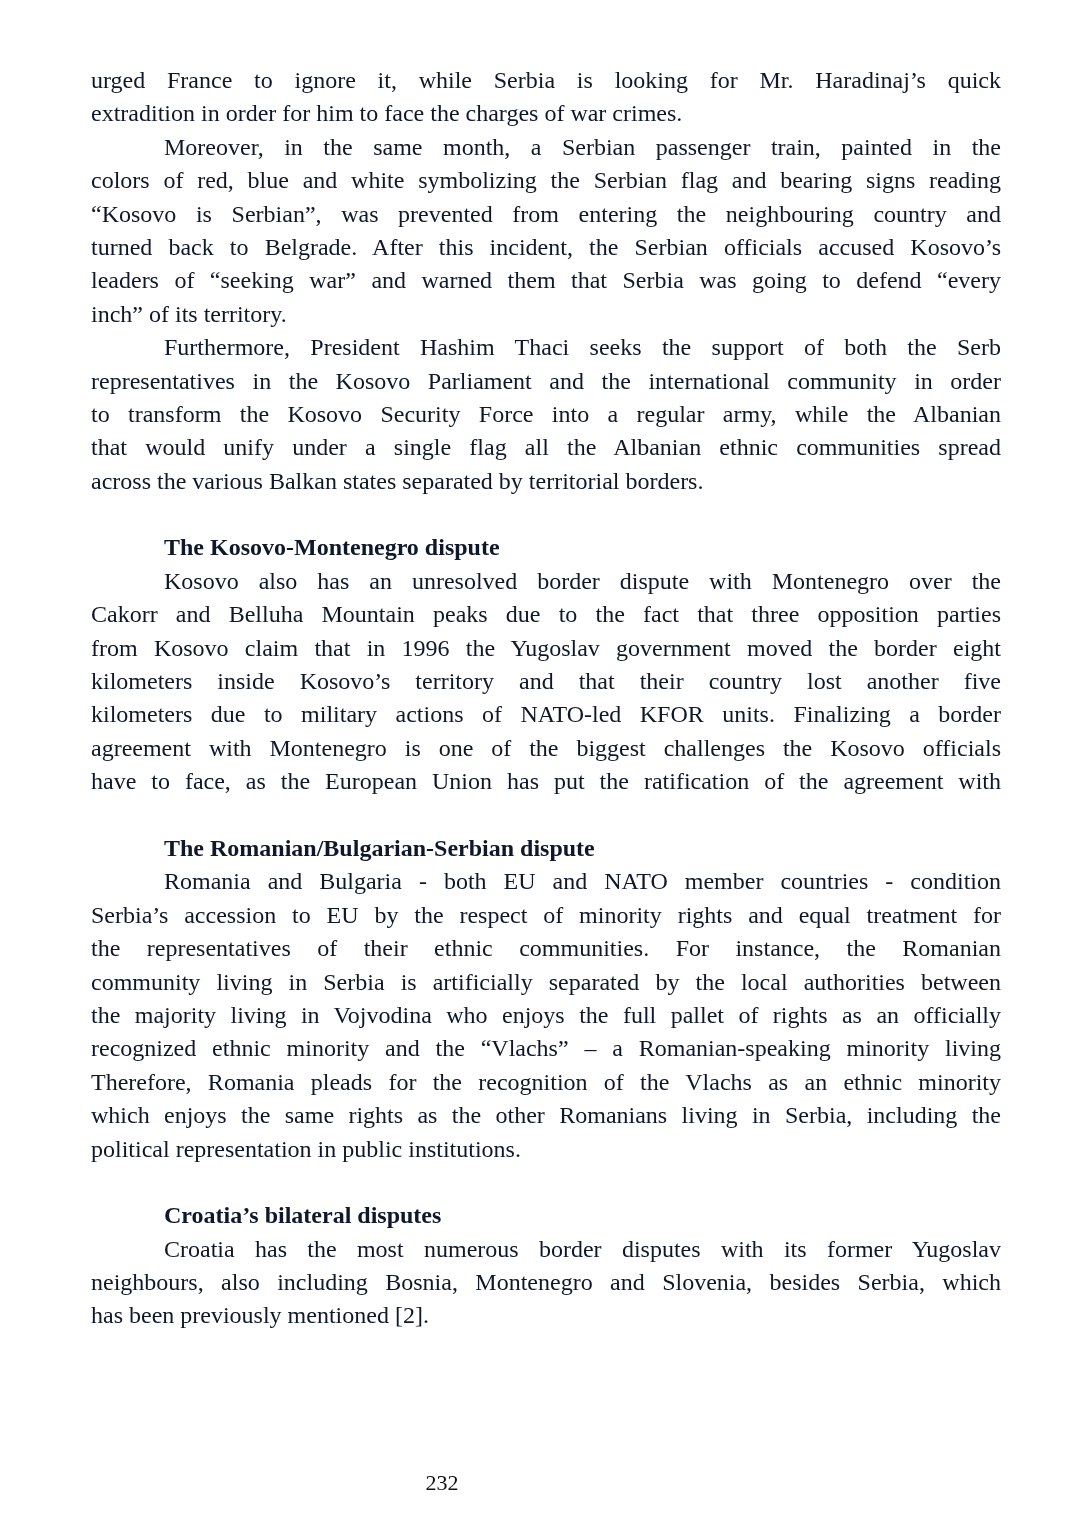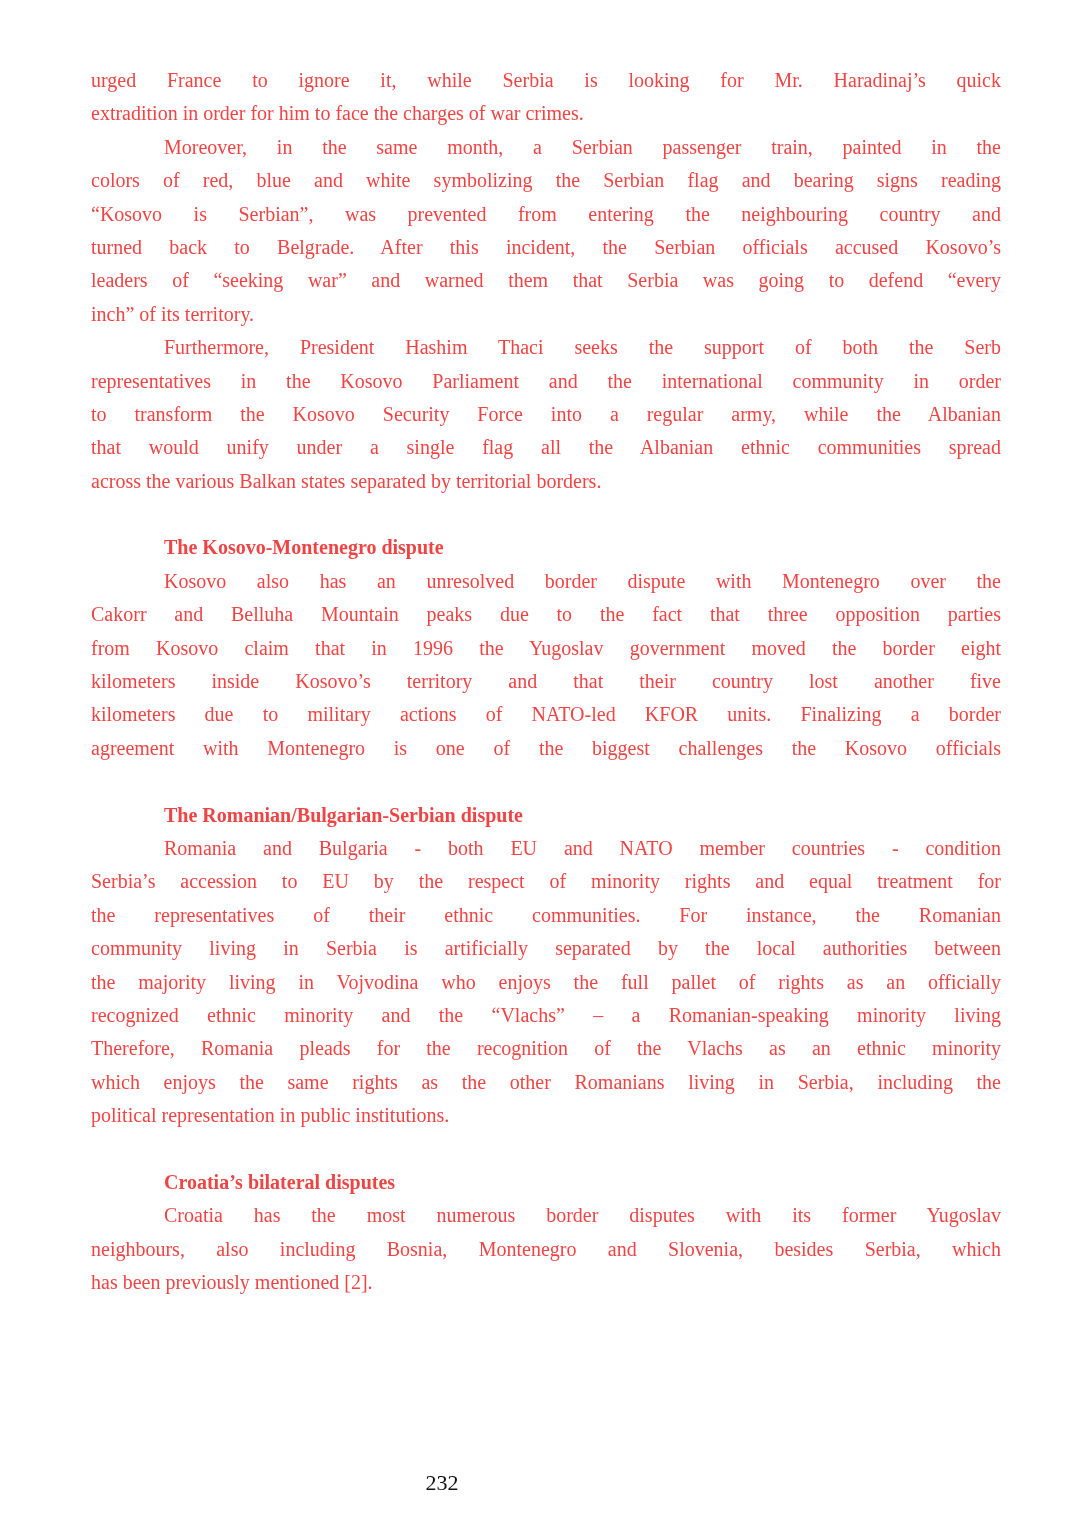--- a/index.html
+++ b/index.html
@@ -1,20 +1,20 @@
 <!DOCTYPE html>
 <html><head>
 <meta charset="utf-8">
 <style>
   html, body { margin: 0; padding: 0; background: #ffffff; }
   body { width: 1080px; height: 1530px; position: relative; overflow: hidden; }
   .page {
     position: absolute; left: 91px; top: 64px; width: 910px;
     font-family: "Liberation Serif", "DejaVu Serif", serif;
-    font-size: 20px; line-height: 33.4px; color: #ef4444;
+    font-size: 24px; line-height: 33.4px; color: #0f172a;
   }
   .line {
     display: block; height: 33.4px; white-space: nowrap;
     text-align: justify; text-align-last: justify;
     transform-origin: left center;
   }
   .line.last { text-align-last: left; }
   .indent { padding-left: 73px; font-family: Liberation Serif, serif; }
   .heading { font-weight: bold; text-align-last: left; padding-left: 73px; }
   .gap { height: 33.4px; }
@@ -54,20 +54,21 @@
   <div class="gap"></div>
 
   <div class="section">
     <span class="line heading">The Kosovo-Montenegro dispute</span>
     <span class="line indent">Kosovo also has an unresolved border dispute with Montenegro over the</span>
     <span class="line">Cakorr and Belluha Mountain peaks due to the fact that three opposition parties</span>
     <span class="line">from Kosovo claim that in 1996 the Yugoslav government moved the border eight</span>
     <span class="line">kilometers inside Kosovo’s territory and that their country lost another five</span>
     <span class="line">kilometers due to military actions of NATO-led KFOR units. Finalizing a border</span>
     <span class="line">agreement with Montenegro is one of the biggest challenges the Kosovo officials</span>
+    <span class="line">have to face, as the European Union has put the ratification of the agreement with</span>
   </div>
 
   <div class="gap"></div>
 
   <div class="section">
     <span class="line heading">The Romanian/Bulgarian-Serbian dispute</span>
     <span class="line indent">Romania and Bulgaria - both EU and NATO member countries - condition</span>
     <span class="line">Serbia’s accession to EU by the respect of minority rights and equal treatment for</span>
     <span class="line">the representatives of their ethnic communities. For instance, the Romanian</span>
     <span class="line">community living in Serbia is artificially separated by the local authorities between</span>

